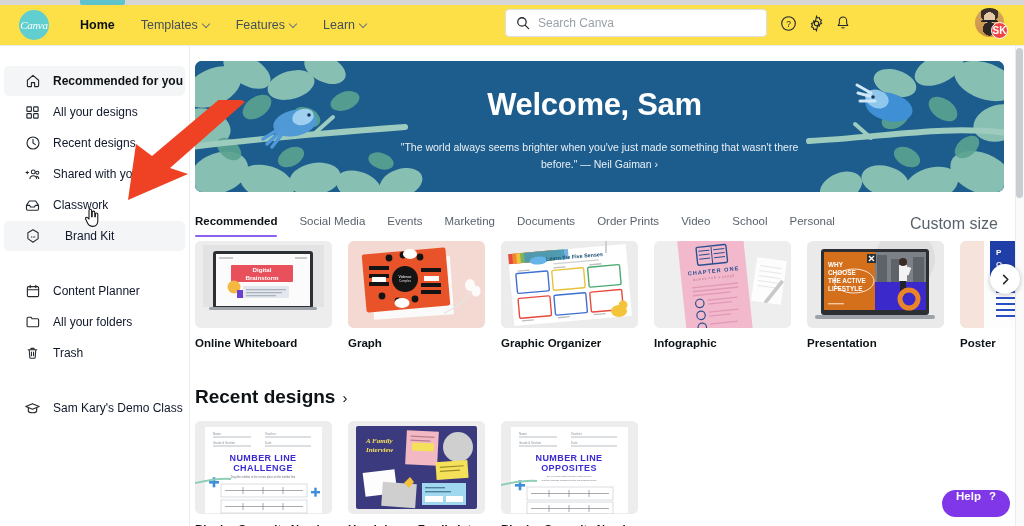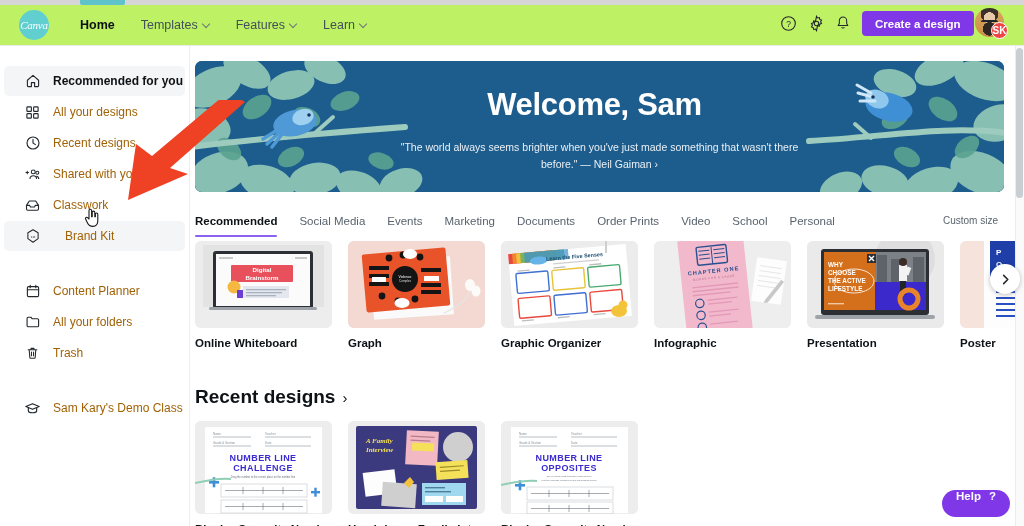--- a/index.html
+++ b/index.html
@@ -18,21 +18,21 @@
     background:#d6d6d6;
   }
   .chrome-tab {
     position:absolute; left:80px; top:0; width:45px; height:5px;
     background:#5fc3cc; border-radius:0 0 2px 2px;
   }
 
   
   .topnav {
     position:absolute; left:0; top:5px; width:1024px; height:41px;
-    background:#bef264; border-bottom:1px solid #e8eaed;
+    background:#fde047; border-bottom:1px solid #e8eaed;
     display:flex; align-items:center;
   }
   .canva-logo {
     margin-left:19px; width:30px; height:30px; border-radius:50%;
     background:#61cfd0; display:flex; align-items:center; justify-content:center;
     flex:0 0 auto;
   }
   .canva-logo span {
     font-family:"Liberation Serif", serif; font-style:italic;
     font-size:11px; color:#fff; letter-spacing:-0.2px;
@@ -101,21 +101,21 @@
   }
 
   
   .sidebar {
     position:absolute; left:0; top:46px; width:190px; height:480px;
     background:#fff; border-right:1px solid #ebedef; padding-top:20px;
   }
   .side-item {
     display:flex; align-items:center; gap:12px; height:30px;
     padding-left:20px; margin:0 4px 1px 4px; border-radius:5px; cursor:pointer;
-    font-size:12px; color:#a16207;
+    font-size:12px; color:#0f172a;
   }
   .side-item.active { background:#f4f5f6; font-weight:700; color:#0d1216; }
   .side-item.hover { background:#f4f5f6;gap:24px; }
   .side-item .si-ico { width:17px; height:17px; flex:0 0 auto; display:flex; align-items:center; justify-content:center; }
   .side-gap { height:24px; }
 
   
   .main { position:absolute; left:190px; top:46px; width:834px; height:480px; background:#fff; overflow:hidden; }
 
   .banner {
@@ -140,21 +140,21 @@
   .tab {
     font-size:11.5px; color:#59636d; padding:3px 0; margin-right:22px;
     cursor:pointer; position:relative; white-space:nowrap;
   }
   .tab.active { color:#0d1216; font-weight:700; }
   .tab.active::after {
     content:""; position:absolute; left:0; right:0; bottom:-7px; height:2.5px;
     background:#8b61f0; border-radius:2px;
   }
   .custom-size {
-    position:absolute; right:6px; top:3px; font-size:10px; color:#59636d; cursor:pointer;
+    position:absolute; right:6px; top:3px; font-size:16px; color:#59636d; cursor:pointer;
   }
 
   .cards-row { position:absolute; left:5px; top:195px; width:829px; height:115px; }
   .card { position:absolute; top:0; width:137px; cursor:pointer; }
   .card-thumb {
     width:137px; height:87px; border-radius:6px; overflow:hidden; position:relative;
     background:#f1f1f1;
   }
   .card-label {
     margin-top:9px; font-size:11.5px; font-weight:700; color:#0d1216;
@@ -219,20 +219,27 @@
         <span>Features</span>
         <span class="caret"></span>
       </div>
       <div class="nav-link">
         <span>Learn</span>
         <span class="caret"></span>
       </div>
     </div>
   </div>
 
+  <div class="search-wrap">
+    <svg width="14" height="14" viewBox="0 0 20 20">
+      <circle cx="8.5" cy="8.5" r="6" fill="none" stroke="#22282e" stroke-width="1.8"></circle>
+      <line x1="13" y1="13" x2="18" y2="18" stroke="#22282e" stroke-width="1.8" stroke-linecap="round"></line>
+    </svg>
+    <input class="search-input" value="" placeholder="Search Canva" style="">
+  </div>
 
   <div class="icon-btn btn-help-icon">
     <svg width="17" height="17" viewBox="0 0 20 20">
       <circle cx="10" cy="10" r="8" fill="none" stroke="#22282e" stroke-width="1.3"></circle>
       <text x="10" y="14" font-size="10" font-family="Liberation Sans, sans-serif" fill="#22282e" text-anchor="middle">?</text>
     </svg>
   </div>
   <div class="icon-btn btn-gear">
     <svg width="17" height="17" viewBox="0 0 20 20">
       <g fill="none" stroke="#22282e" stroke-width="1.3">
@@ -241,21 +248,20 @@
       </g>
     </svg>
   </div>
   <div class="icon-btn btn-bell">
     <svg width="16" height="16" viewBox="0 0 20 20">
       <path d="M10 2.5a4.6 4.6 0 0 0-4.6 4.6v3.4L4 13.2h12l-1.4-2.7V7.1A4.6 4.6 0 0 0 10 2.5z" fill="none" stroke="#22282e" stroke-width="1.3" stroke-linejoin="round"></path>
       <path d="M8.3 15.1a1.8 1.8 0 0 0 3.4 0" fill="none" stroke="#22282e" stroke-width="1.3"></path>
     </svg>
   </div>
 
-  <button class="create-btn">Create a design</button>
 
   <div class="avatar-wrap">
     <div class="avatar"></div>
     <div class="avatar-badge">SK</div>
   </div>
 
   <div class="sidebar">
 
     <div class="side-item active">
       <span class="si-ico">

